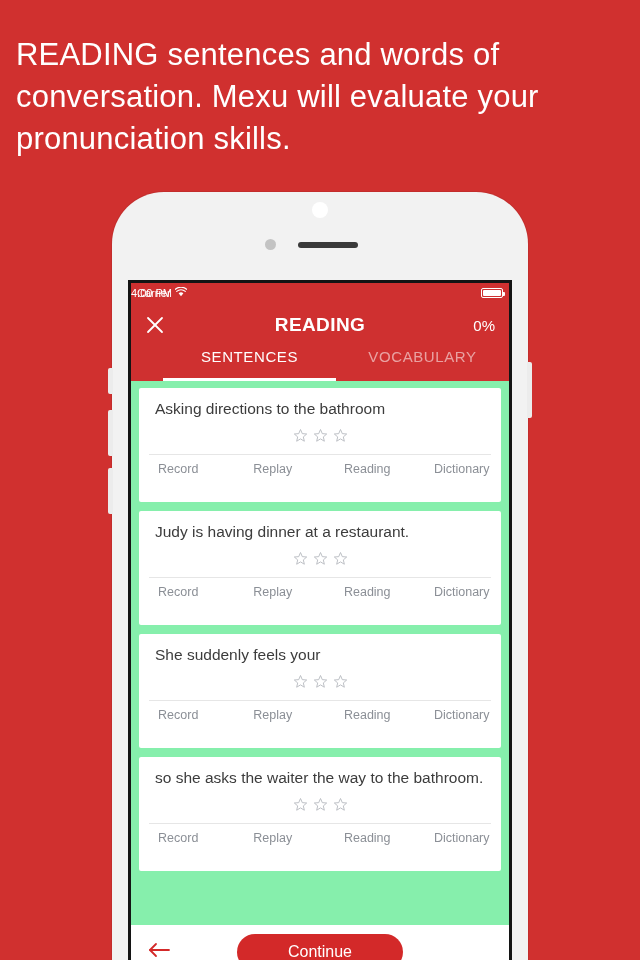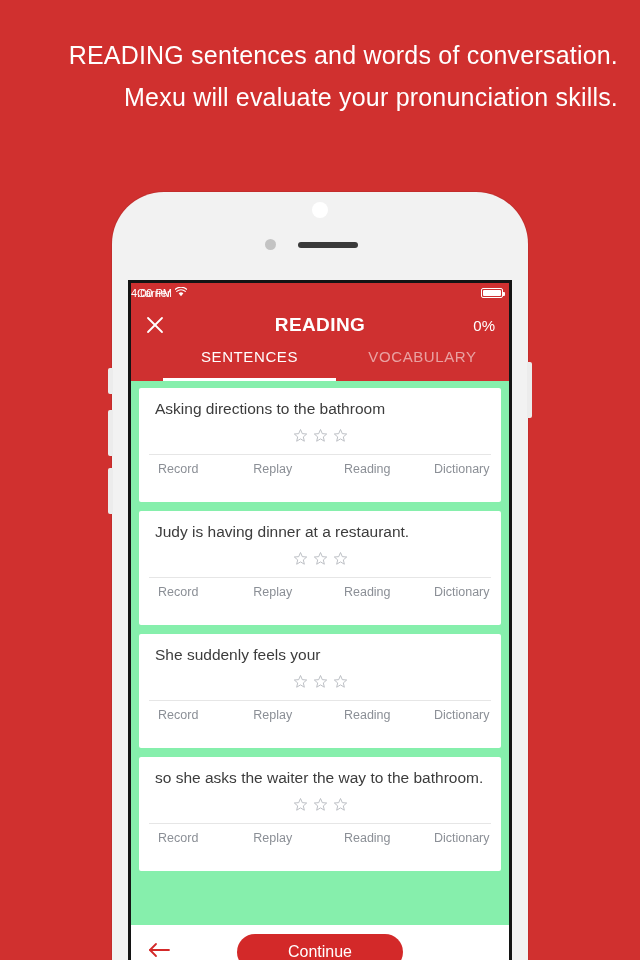--- a/index.html
+++ b/index.html
@@ -14,27 +14,27 @@
     font-family: "Liberation Sans", sans-serif;
     position: relative;
   }
 
   
   .headline {
     position: absolute;
     top: 34px;
     left: 0;
     width: 640px;
-    text-align: right;
+    text-align: left;
     color: #ffffff;
-    font-size: 25px;
+    font-size: 31px;
     line-height: 42px;
     font-weight: 400;
     letter-spacing: 0.2px;
-    padding: 0 22px;
+    padding: 0 16px;
     box-sizing: border-box;
   }
 
   
   .phone {
     position: absolute;
     left: 112px;
     top: 192px;
     width: 416px;
     height: 790px;

